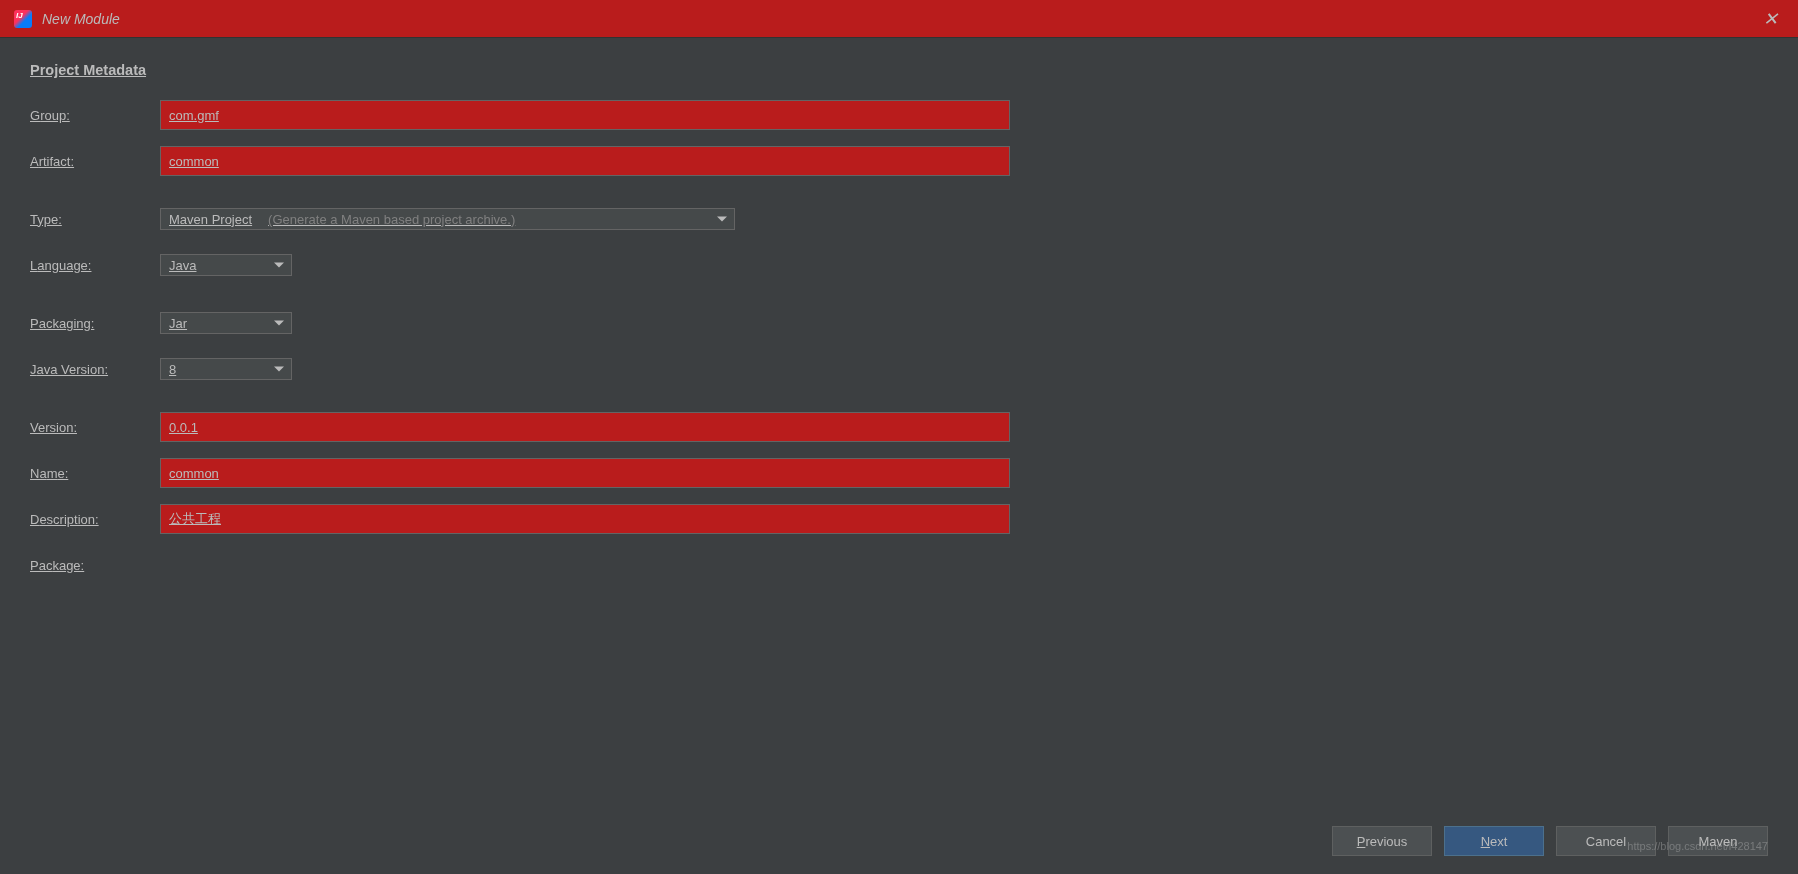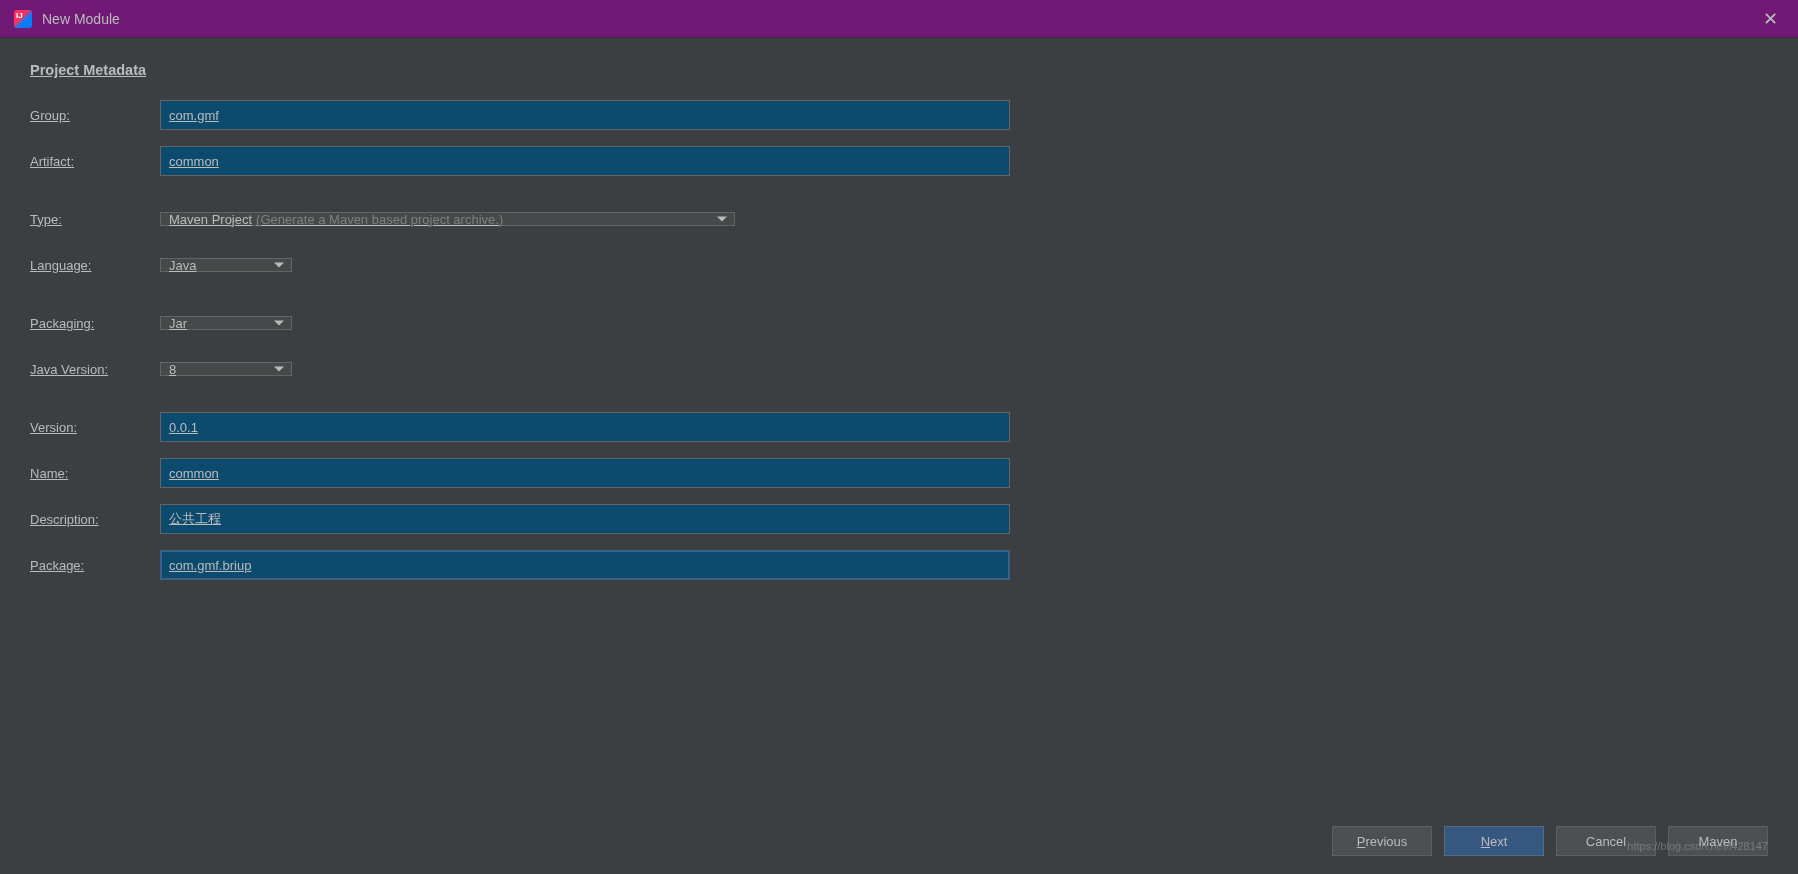--- a/index.html
+++ b/index.html
@@ -15,22 +15,23 @@
       width: 1798px;
       height: 874px;
       position: relative;
       overflow: hidden;
     }
     .titlebar {
       height: 38px;
       display: flex;
       align-items: center;
       padding: 0 10px;
-      background: #701a75;
+      background: #b91c1c;
       border-bottom: 1px solid #323232;
+      font-style: italic;
     }
     .titlebar-icon {
       width: 18px;
       height: 18px;
       margin-right: 10px;
       margin-left: 4px;
       background: linear-gradient(135deg, #fe315d 0%, #fe315d 40%, #087cfa 60%, #087cfa 100%);
       border-radius: 3px;
       position: relative;
     }
@@ -79,58 +80,58 @@
       width: 130px;
       color: #bbbbbb;
       font-size: 13px;
     }
     .form-label .mnemonic {
       text-decoration: underline;
     }
     .text-input {
       width: 850px;
       height: 30px;
-      background: #0c4a6e;
+      background: #b91c1c;
       border: 1px solid #646464;
       color: #bbbbbb;
       padding: 0 8px;
       font-size: 13px;
       font-family: inherit;
       outline: none;
     }
     .text-input.focused {
       border: 2px solid #3d6185;
       padding: 0 7px;
     }
     .select-wrap {
       position: relative;
       display: inline-block;
     }
     .select-input {
-      height: 14px;
+      height: 22px;
       background: #45494a;
       border: 1px solid #646464;
       color: #bbbbbb;
       padding: 0 28px 0 8px;
       font-size: 13px;
       font-family: inherit;
       outline: none;
       display: flex;
       align-items: center;
       cursor: pointer;
     }
     .select-input.type {
       width: 575px;
     }
     .select-input.narrow {
       width: 132px;
     }
     .select-hint {
       color: #808080;
-      margin-left: 4px;
+      margin-left: 16px;
     }
     .select-arrow {
       position: absolute;
       right: 8px;
       top: 50%;
       transform: translateY(-50%);
       width: 0;
       height: 0;
       border-left: 5px solid transparent;
       border-right: 5px solid transparent;
@@ -247,21 +248,20 @@
     <input class="text-input" value="common" style="">
   </div>
 
   <div class="form-row">
     <div class="form-label"><span class="mnemonic">D</span>escription:</div>
     <input class="text-input" value="公共工程" style="">
   </div>
 
   <div class="form-row">
     <div class="form-label">Pac<span class="mnemonic">k</span>age:</div>
-    <input class="text-input focused" value="com.gmf.briup" style="">
   </div>
 </div>
 
 <div class="button-bar">
   <button class="btn"><span class="mnemonic">P</span>revious</button>
   <button class="btn primary"><span class="mnemonic" style="text-decoration:underline;">N</span>ext</button>
   <button class="btn">Cancel</button>
   <button class="btn">Maven</button>
 </div>
 

